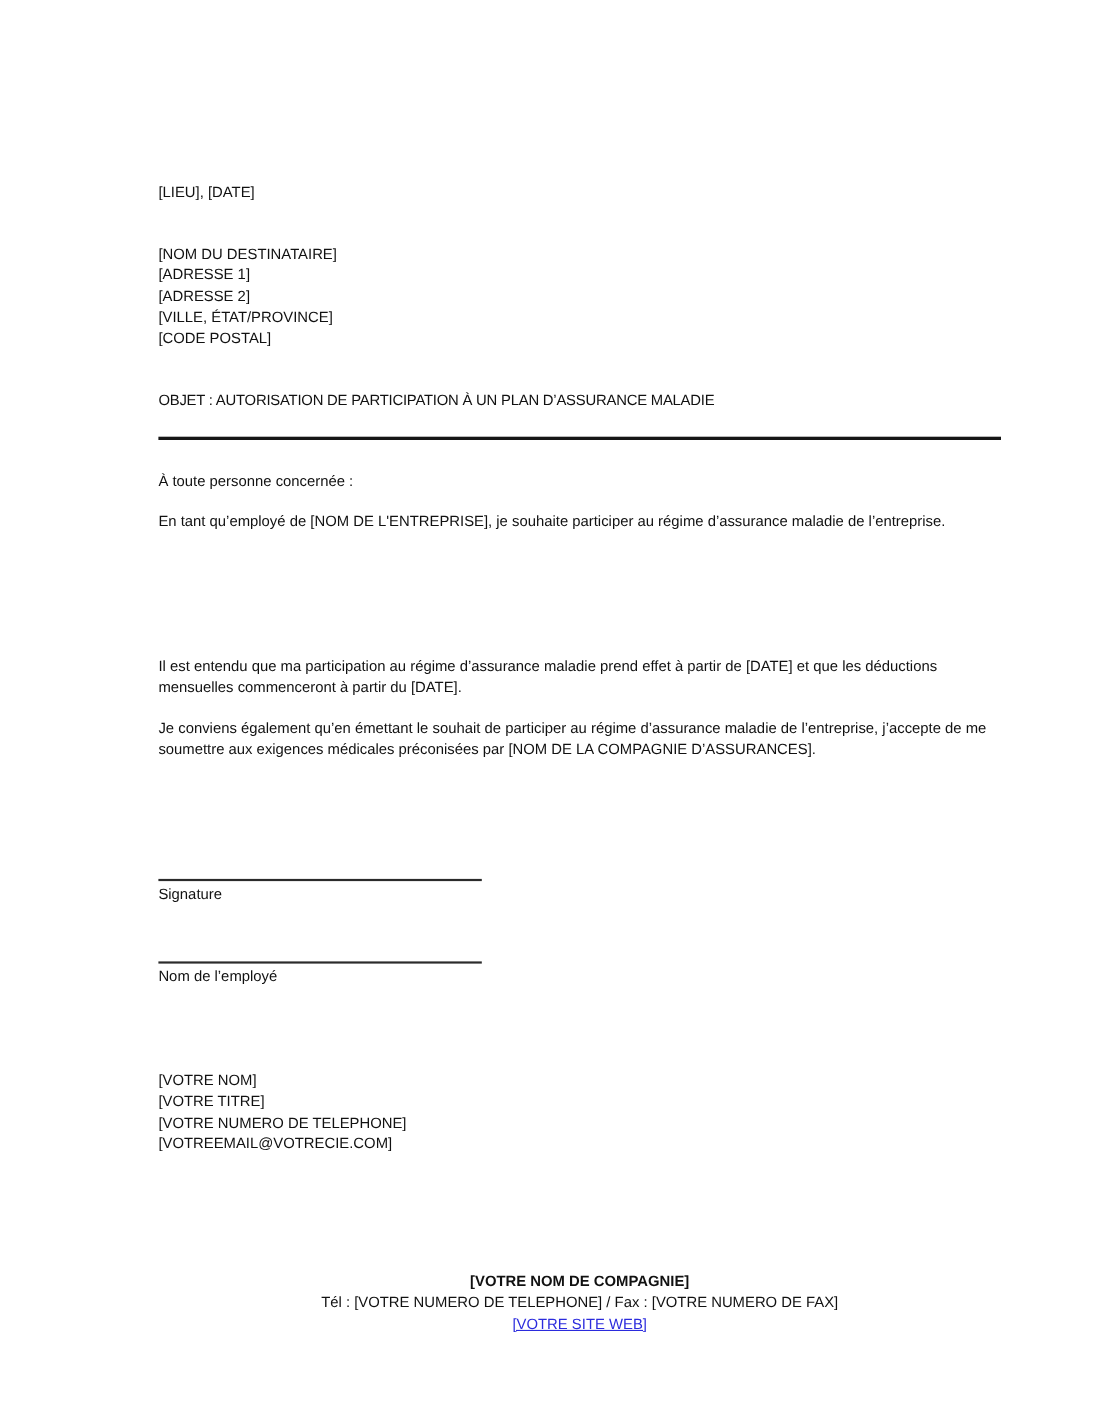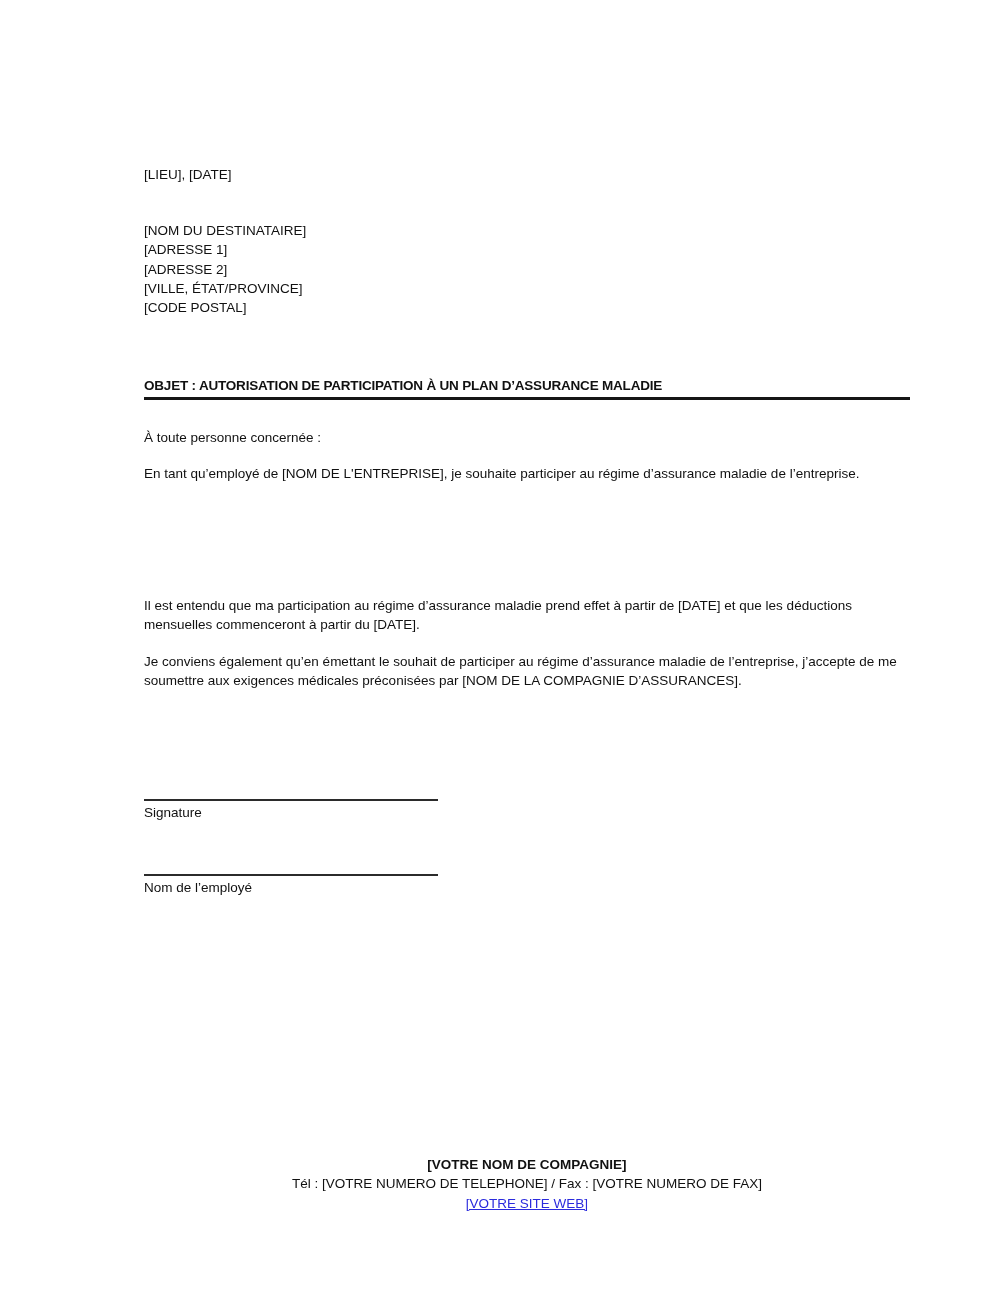--- a/index.html
+++ b/index.html
@@ -14,22 +14,22 @@
     background: #ffffff;
     font-family: "Liberation Sans", "DejaVu Sans", sans-serif;
     font-size: 13.5px;
     line-height: 19.3px;
     color: #111111;
     overflow: hidden;
   }
   .abs { position: absolute; }
   .dateline       { top: 165px;  left: 117px; }
   .recipient      { top: 221px;  left: 117px; }
-  .subject        { top: 376px;  left: 117px; width: 768px;
-                    font-weight: bold; letter-spacing: -0.2px; }
+  .subject        { top: 354px;  left: 117px; width: 768px;
+                    font-weight: normal; letter-spacing: -0.2px; }
   .subject-rule   { top: 397px;  left: 117px; width: 766px; height: 3px;
                     background: #161616; }
   .salutation     { top: 428px;  left: 117px; }
   .para-1         { top: 464px;  left: 117px; width: 768px; }
   .para-2         { top: 520px;  left: 117px; width: 768px; }
   .para-3         { top: 596px;  left: 117px; width: 768px; }
   .para-4         { top: 652px;  left: 117px; width: 768px; }
   .sig-line       { top: 799px;  left: 117px; width: 294px; height: 0;
                     border-top: 2px solid #2b2b2b; }
   .sig-label      { top: 803px;  left: 117px; }
@@ -69,20 +69,26 @@
   <div class="abs para-3">Il est entendu que ma participation au régime d’assurance maladie prend effet à partir de [DATE] et que les déductions mensuelles commenceront à partir du [DATE].</div>
 
   <div class="abs para-4">Je conviens également qu’en émettant le souhait de participer au régime d’assurance maladie de l’entreprise, j’accepte de me soumettre aux exigences médicales préconisées par [NOM DE LA COMPAGNIE D’ASSURANCES].</div>
 
   <div class="abs sig-line"></div>
   <div class="abs sig-label">Signature</div>
 
   <div class="abs name-line"></div>
   <div class="abs name-label">Nom de l’employé</div>
 
+  <div class="abs sender">
+    <div>[VOTRE NOM]</div>
+    <div>[VOTRE TITRE]</div>
+    <div>[VOTRE NUMERO DE TELEPHONE]</div>
+    <div>[VOTREEMAIL@VOTRECIE.COM]</div>
+  </div>
 
   <div class="abs footer">
     <div class="footer-company">[VOTRE NOM DE COMPAGNIE]</div>
     <div>Tél : [VOTRE NUMERO DE TELEPHONE] / Fax : [VOTRE NUMERO DE FAX]</div>
     <div><a class="footer-link" style="color: rgb(43, 43, 221); text-decoration: underline;">[VOTRE SITE WEB]</a></div>
   </div>
 
 </div>
 
 </body></html>

